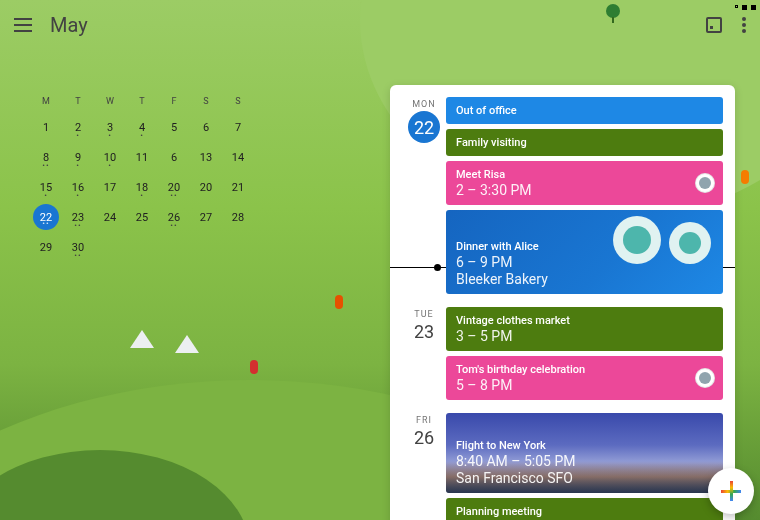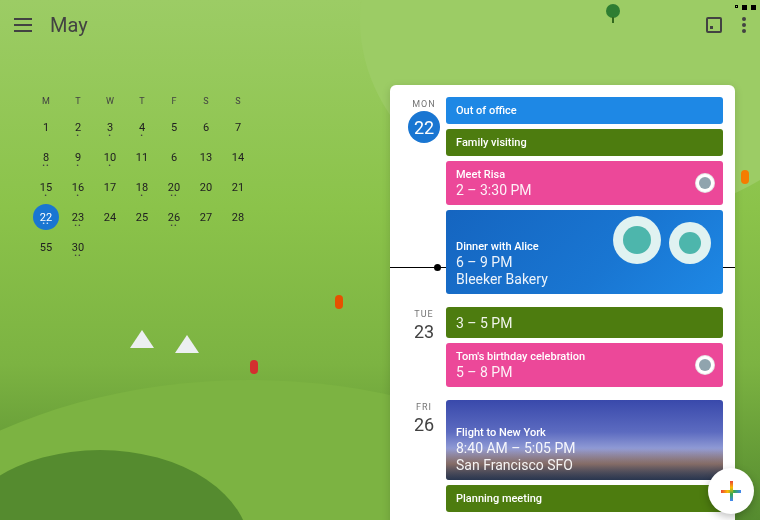--- a/index.html
+++ b/index.html
@@ -221,21 +221,21 @@
       </div>
       <div class="day">
         <span>27</span>
       </div>
       <div class="day">
         <span>28</span>
       </div>
     </div>
     <div class="week-row">
       <div class="day">
-        <span>55</span>
+        <span>29</span>
       </div>
       <div class="day">
         <span>30</span>
         <span class="dots">••</span>
       </div>
       <div class="day"></div>
       <div class="day"></div>
       <div class="day"></div>
       <div class="day"></div>
       <div class="day"></div>
@@ -271,20 +271,21 @@
           </div>
         </div>
       </div>
       <div class="day-block">
         <div class="date-col">
           <div class="wd">TUE</div>
           <div class="dn">23</div>
         </div>
         <div class="events">
           <div class="event teal">
+            <div class="et">Vintage clothes market</div>
             <div class="es">3 – 5 PM</div>
           </div>
           <div class="event green">
             <div class="et">Tom's birthday celebration</div>
             <div class="es">5 – 8 PM</div>
             <div class="avatar"></div>
           </div>
         </div>
       </div>
       <div class="day-block">

